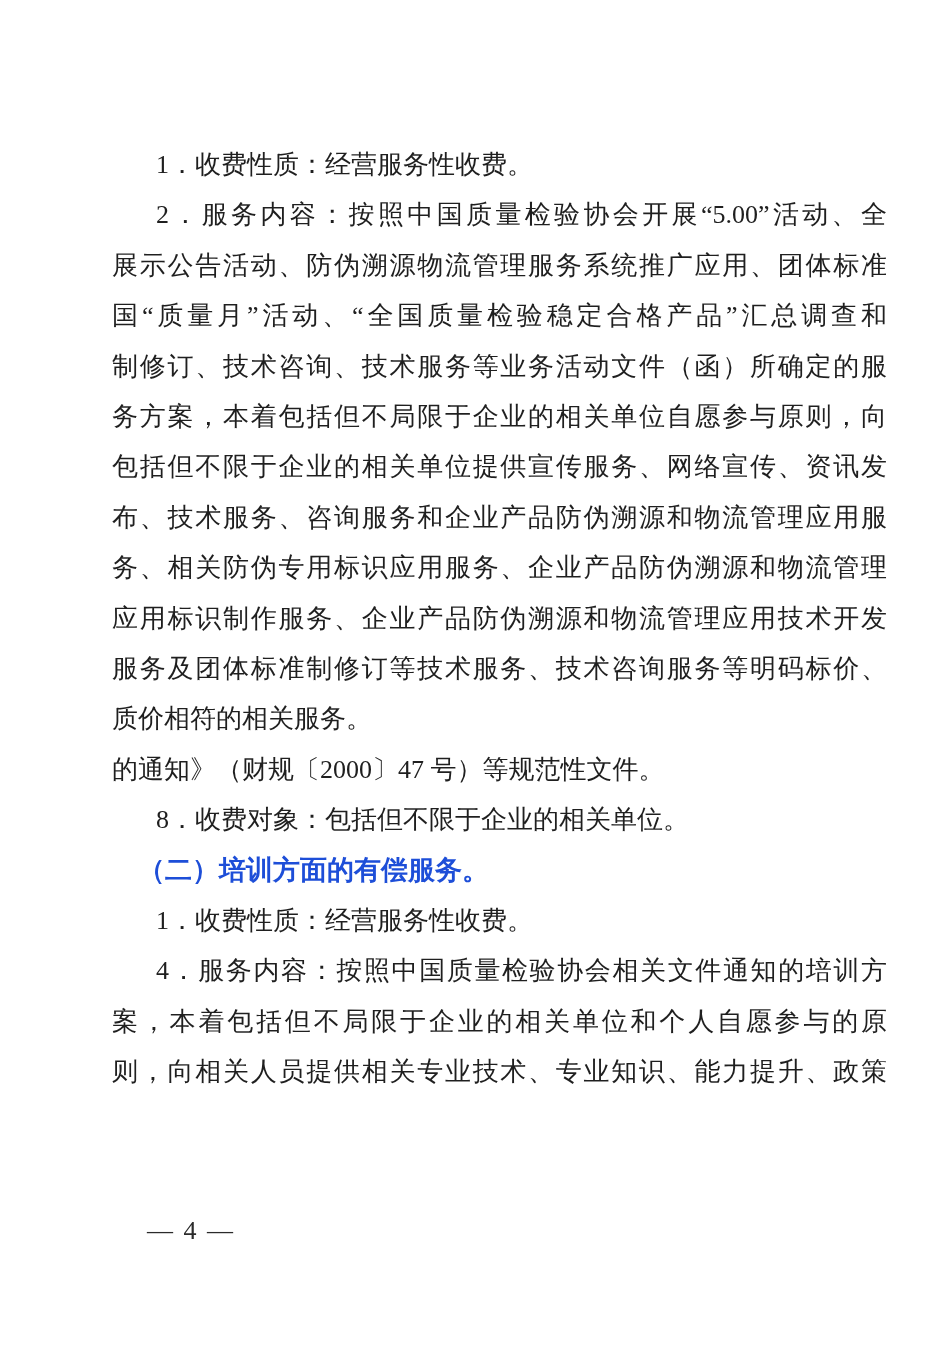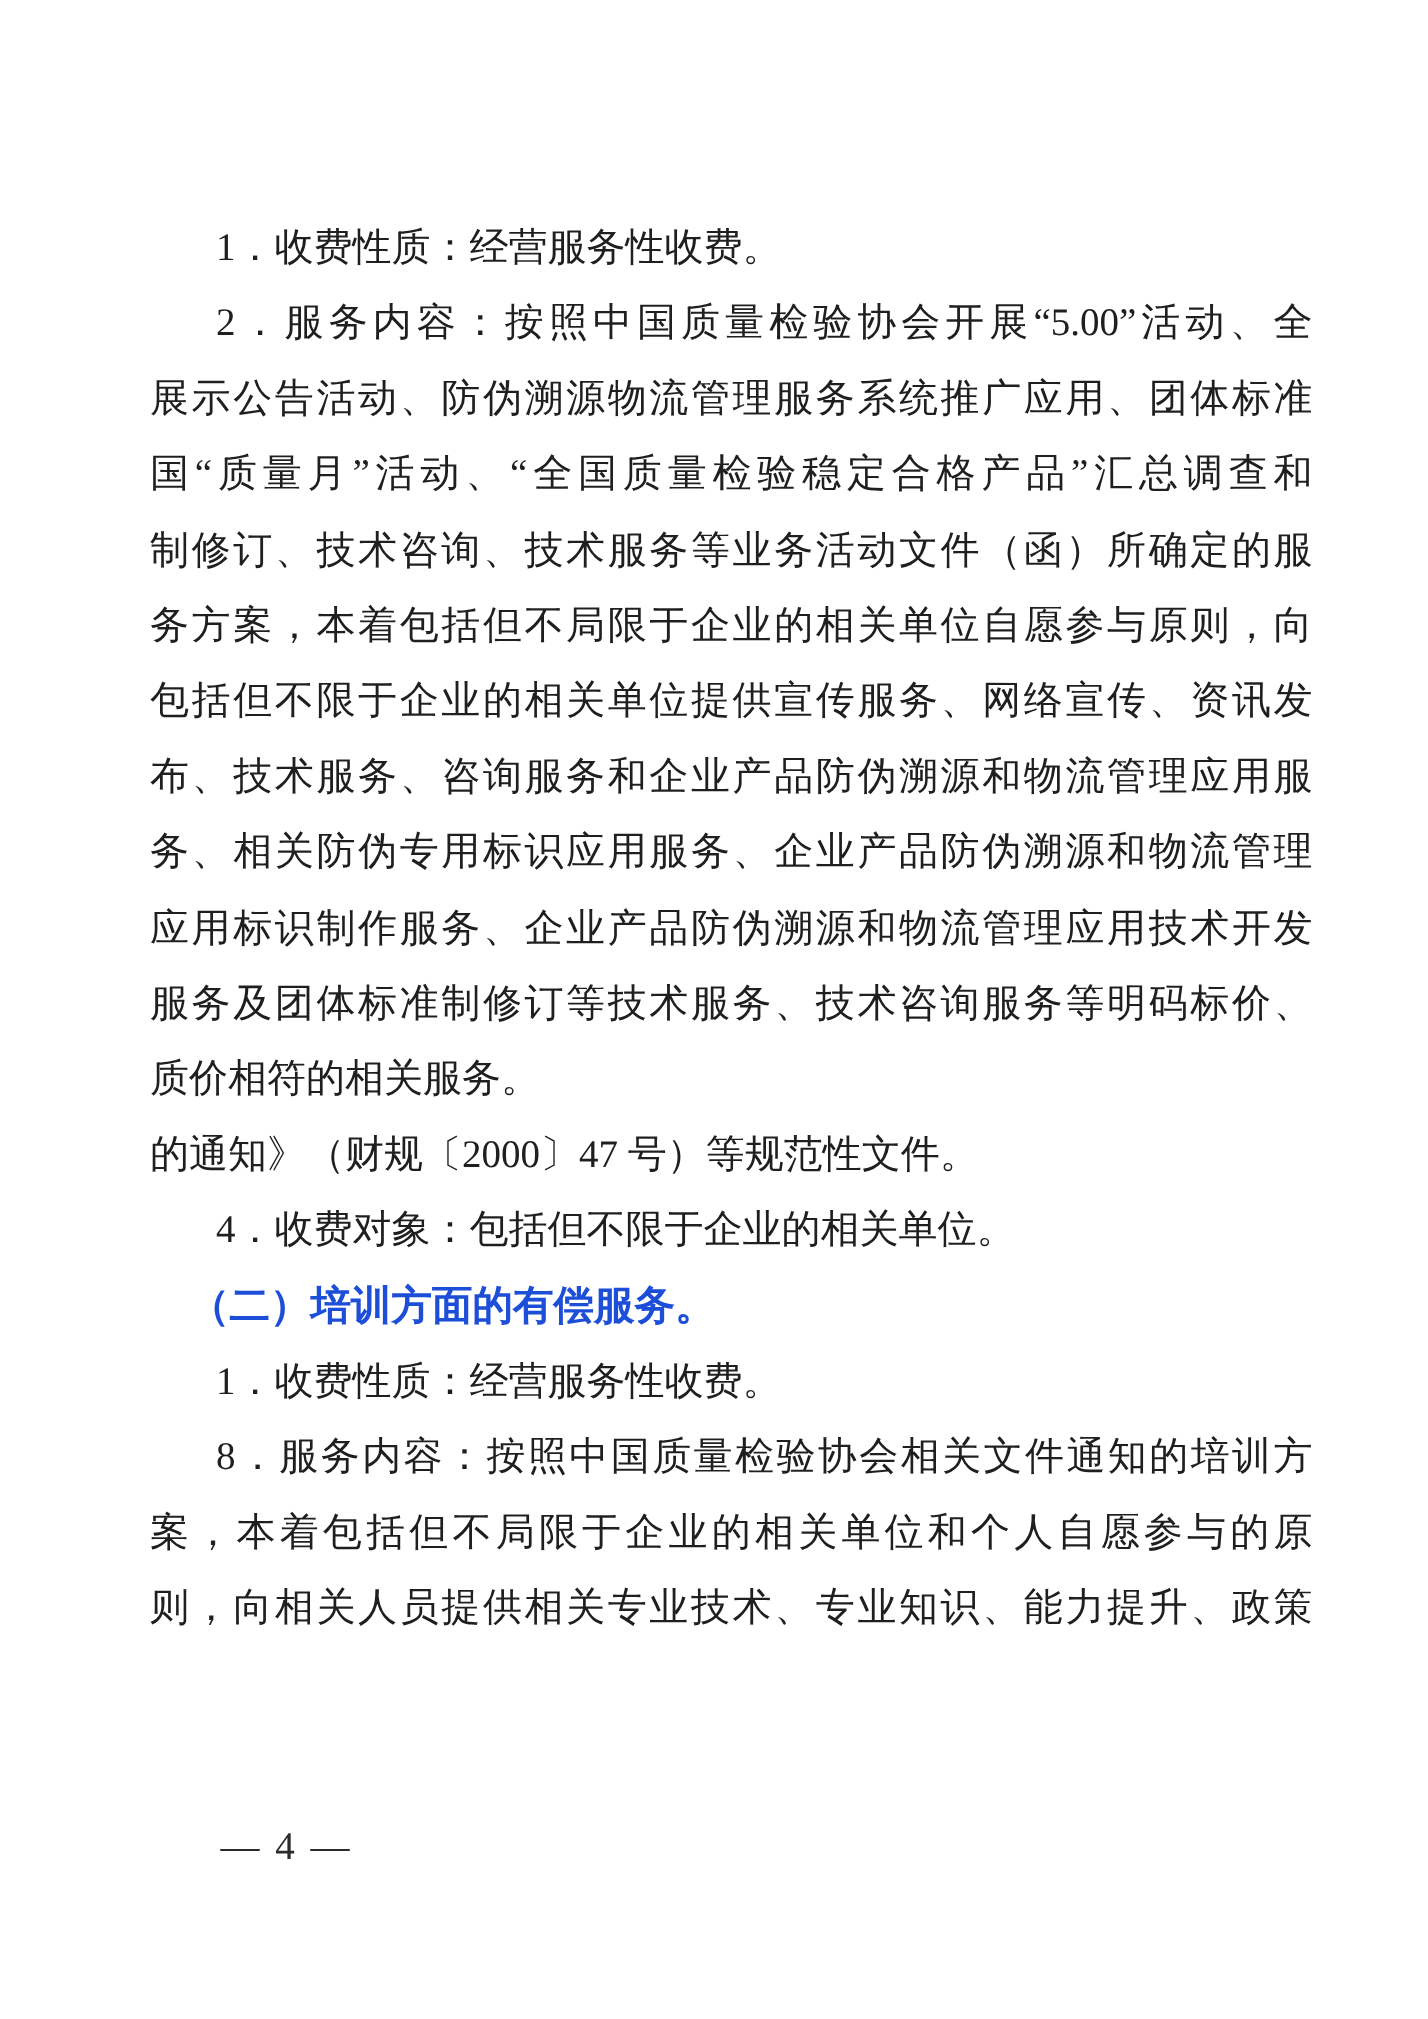--- a/index.html
+++ b/index.html
@@ -12,21 +12,21 @@
     font-family:"Liberation Serif","DejaVu Serif",serif;
     color:#1f1f1f;
     overflow:hidden;
   }
   .doc-page {
     position:absolute; inset:0;
     background:#ffffff;
   }
   .doc-body {
     position:absolute;
-    left:100px; top:140px; width:775px;
+    left:112px; top:140px; width:775px;
   }
   .line {
     font-size:26px;
     line-height:50.4px;
     height:50.4px;
     text-align:left;
     white-space:nowrap;
     color:#1f1f1f;
   }
   .line.fill {
@@ -66,24 +66,24 @@
       <div class="line fill">国“质量月”活动、“全国质量检验稳定合格产品”汇总调查和</div>
       <div class="line fill">制修订、技术咨询、技术服务等业务活动文件（函）所确定的服</div>
       <div class="line fill">务方案，本着包括但不局限于企业的相关单位自愿参与原则，向</div>
       <div class="line fill">包括但不限于企业的相关单位提供宣传服务、网络宣传、资讯发</div>
       <div class="line fill">布、技术服务、咨询服务和企业产品防伪溯源和物流管理应用服</div>
       <div class="line fill">务、相关防伪专用标识应用服务、企业产品防伪溯源和物流管理</div>
       <div class="line fill">应用标识制作服务、企业产品防伪溯源和物流管理应用技术开发</div>
       <div class="line fill">服务及团体标准制修订等技术服务、技术咨询服务等明码标价、</div>
       <div class="line">质价相符的相关服务。</div>
       <div class="line">的通知》（财规〔2000〕47 号）等规范性文件。</div>
-      <div class="line indent">4．收费对象：包括但不限于企业的相关单位。</div>
+      <div class="line indent">8．收费对象：包括但不限于企业的相关单位。</div>
       <div class="line heading">（二）培训方面的有偿服务。</div>
       <div class="line indent">1．收费性质：经营服务性收费。</div>
-      <div class="line indent fill">8．服务内容：按照中国质量检验协会相关文件通知的培训方</div>
+      <div class="line indent fill">4．服务内容：按照中国质量检验协会相关文件通知的培训方</div>
       <div class="line fill">案，本着包括但不局限于企业的相关单位和个人自愿参与的原</div>
       <div class="line fill">则，向相关人员提供相关专业技术、专业知识、能力提升、政策</div>
     </main>
 
   <footer class="page-footer">
     <span>— 4 —</span>
   </footer>
 
 </div>
 

